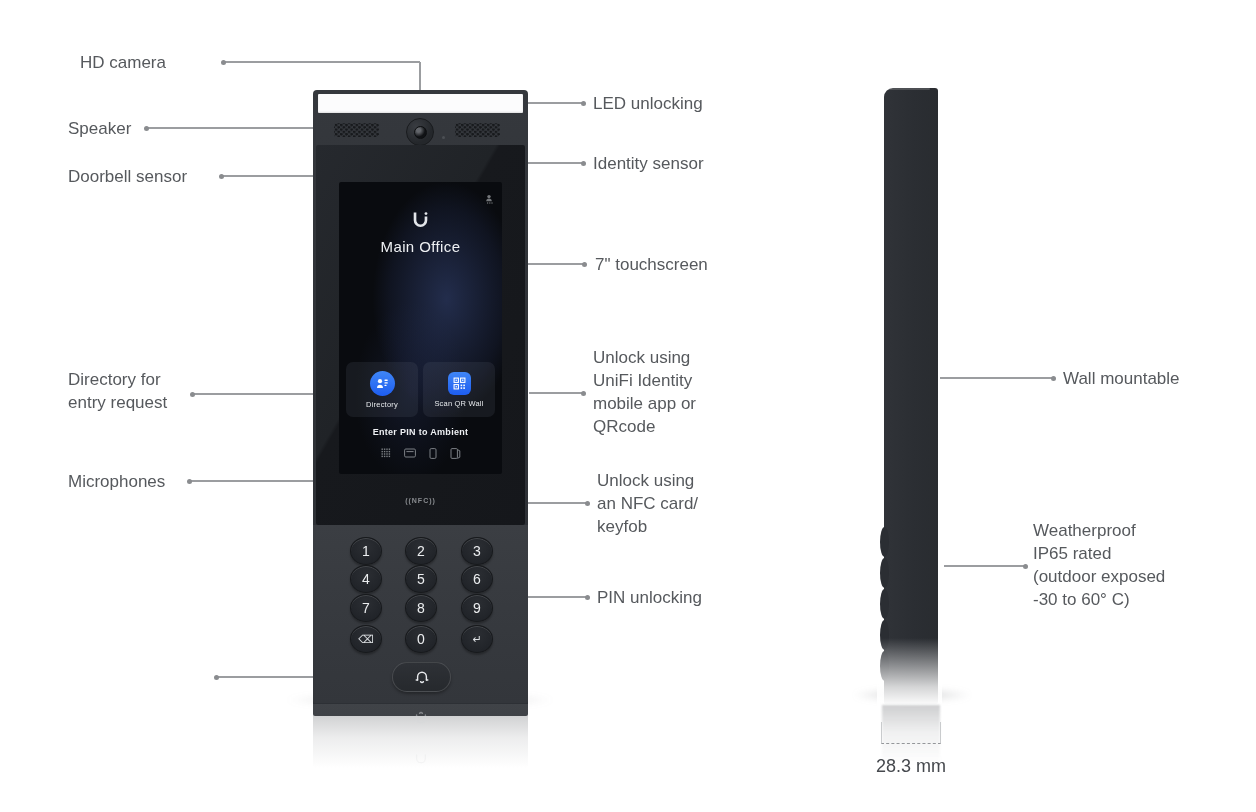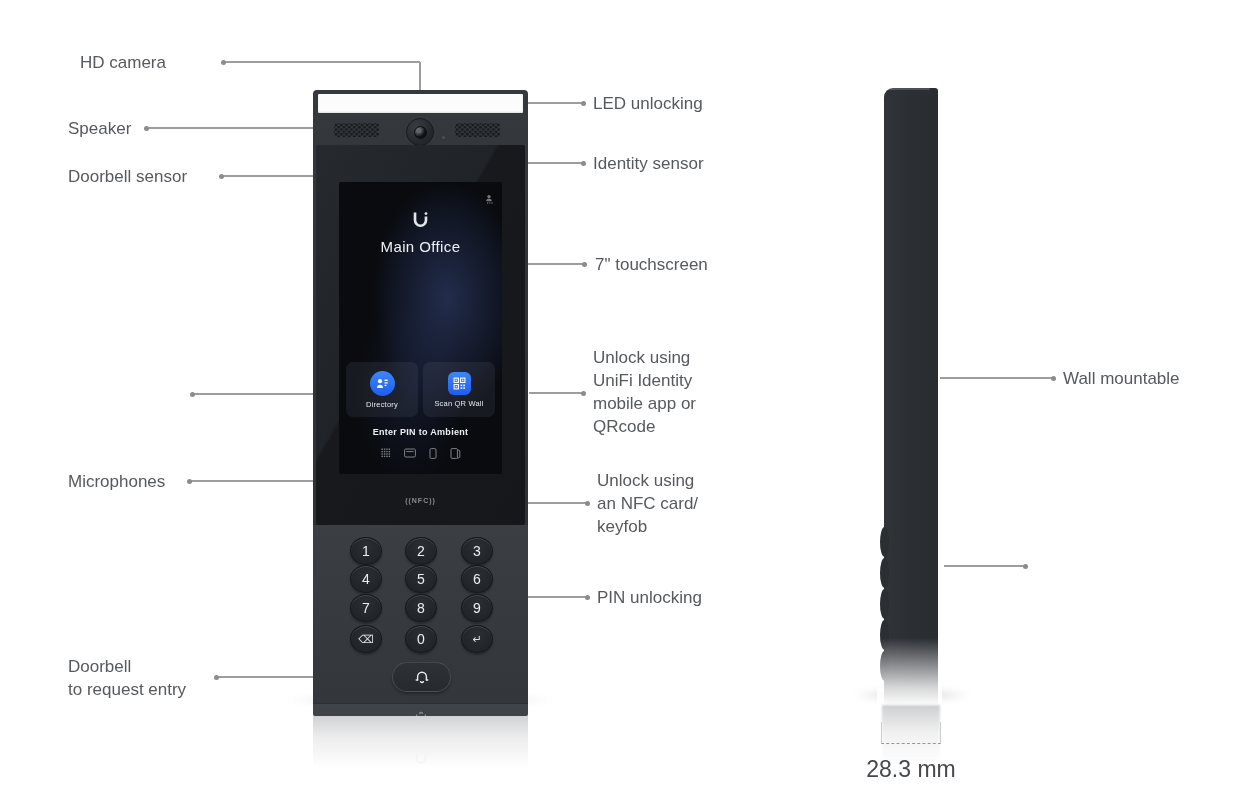--- a/index.html
+++ b/index.html
@@ -70,46 +70,50 @@
        background:linear-gradient(90deg,#303338,#2b2e33 55%,#292c30);}
   .side-body::before{content:'';position:absolute;top:0;left:3px;right:8px;height:2px;border-radius:2px;
        background:rgba(255,255,255,.16);}
   .bump{position:absolute;left:-4px;width:9px;height:30px;border-radius:50%;background:#2b2e33;}
   .side-fade{position:absolute;left:-7px;right:-4px;top:550px;height:68px;
        background:linear-gradient(180deg,rgba(255,255,255,0) 0%,rgba(255,255,255,.8) 72%,#fff 100%);}
   .side-reflection{position:absolute;left:882px;top:705px;width:58px;height:60px;filter:blur(1px);
        background:linear-gradient(180deg,rgba(120,122,126,.36) 0%,rgba(160,162,165,.16) 45%,rgba(255,255,255,0) 100%);}
   .dim-bracket{position:absolute;left:881px;top:722px;width:58px;height:21px;
        border-left:1px solid #c9cbcd;border-right:1px solid #c9cbcd;border-bottom:1.5px dashed #94969a;}
-  .dim-label{position:absolute;left:866px;top:756px;width:90px;text-align:center;color:#45484d;font-size:23px;}
+  .dim-label{position:absolute;left:866px;top:756px;width:90px;text-align:center;color:#45484d;font-size:18px;}
 </style>
 </head>
 <body>
 
 <div class="canvas">
 
   <div class="callout" style="left:80px;top:51px">HD camera</div>
   <div class="callout" style="left:68px;top:117px">Speaker</div>
   <div class="callout" style="left:68px;top:165px">Doorbell sensor</div>
+  <div class="callout" style="left:68px;top:368px">Directory for
+entry request</div>
   <div class="callout" style="left:68px;top:470px">Microphones</div>
-  <div class="callout" style="left:68px;top:655px">Doorbell
-to request entry</div>
 
   <div class="callout" style="left:593px;top:92px">LED unlocking</div>
   <div class="callout" style="left:593px;top:152px">Identity sensor</div>
   <div class="callout" style="left:595px;top:253px">7" touchscreen</div>
   <div class="callout" style="left:593px;top:346px">Unlock using
 UniFi Identity
 mobile app or
 QRcode</div>
   <div class="callout" style="left:597px;top:469px">Unlock using
 an NFC card/
 keyfob</div>
   <div class="callout" style="left:597px;top:586px">PIN unlocking</div>
   <div class="callout" style="left:1063px;top:367px">Wall mountable</div>
+  <div class="callout" style="left:1033px;top:519px">Weatherproof
+IP65 rated
+(outdoor exposed
+-30 to 60° C)</div>
 
   <div class="lh" style="left:223px;top:61px;width:197px"></div>
   <div class="lv" style="left:419px;top:62px;height:52px"></div>
   <div class="ldot" style="left:223px;top:62px"></div>
 
   <div class="lh" style="left:146px;top:127px;width:190px"></div>
   <div class="ldot" style="left:146px;top:128px"></div>
 
   <div class="lh" style="left:221px;top:175px;width:147px"></div>
   <div class="lv" style="left:366px;top:163px;height:13px"></div>

